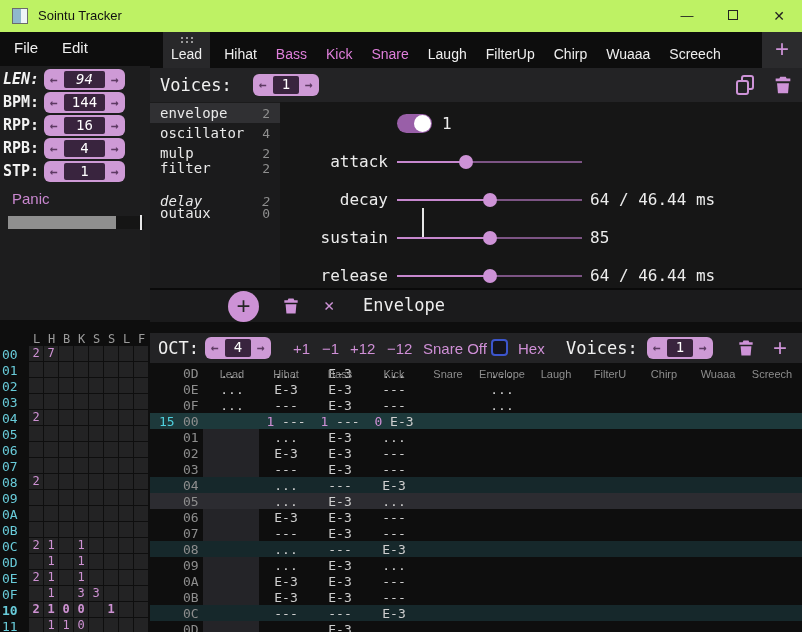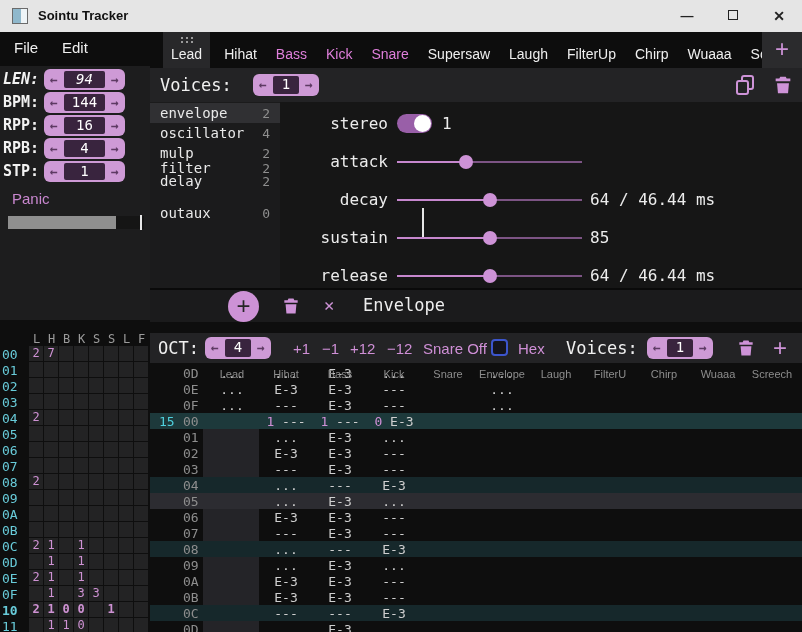--- a/index.html
+++ b/index.html
@@ -1,20 +1,20 @@
 <!DOCTYPE html>
 <html><head>
 <meta charset="utf-8">
 <style>
   html,body{margin:0;padding:0;background:#0e0e0e;width:802px;height:632px;overflow:hidden;}
   *{box-sizing:border-box;}
   #frame{position:relative;width:802px;height:632px;background:#0e0e0e;outline:1px solid #3a3a3a;font-family:"DejaVu Sans Mono",monospace;}
 
   
-  #titlebar{position:absolute;left:0;top:0;width:802px;height:32px;background:#e5e5e5;font-weight:bold;}
+  #titlebar{position:absolute;left:0;top:0;width:802px;height:32px;background:#bef264;}
   #app-icon{position:absolute;left:12px;top:8px;width:16px;height:16px;border:1px solid #6b6b6b;background:linear-gradient(90deg,#8fb8cc 55%,#eef4f7 55%);}
   #title{position:absolute;left:38px;top:8px;font-family:"Liberation Sans",sans-serif;font-size:13px;color:#111;}
   .wbtn{position:absolute;top:0;width:46px;height:32px;text-align:center;line-height:32px;color:#222;font-family:"Liberation Sans",sans-serif;font-size:13px;}
   #btn-min{right:92px;}
   #btn-max{right:46px;}
   #btn-close{right:0;font-size:14px;}
   #btn-max span{display:inline-block;width:10px;height:10px;border:1px solid #222;vertical-align:middle;margin-top:-3px;}
 
   
   #menubar{position:absolute;left:0;top:32px;width:802px;height:34px;background:#0d0d0d;}
@@ -126,21 +126,20 @@
       <span class="menu-item" style="left: 62px;">Edit</span>
     </div>
 
   <div id="tabbar">
     <div id="tabs">
         <div class="tab active"><span class="drag-dots"></span><span>Lead</span></div>
         <div class="tab"><span>Hihat</span></div>
         <div class="tab hl"><span>Bass</span></div>
         <div class="tab hl"><span>Kick</span></div>
         <div class="tab hl"><span>Snare</span></div>
-        <div class="tab"><span>Supersaw</span></div>
         <div class="tab"><span>Laugh</span></div>
         <div class="tab"><span>FilterUp</span></div>
         <div class="tab"><span>Chirp</span></div>
         <div class="tab"><span>Wuaaa</span></div>
         <div class="tab"><span>Screech</span></div>
       </div>
     <div id="tab-add">+</div>
   </div>
 
   <div id="left-panel">
@@ -223,33 +222,32 @@
         <span class="u-count">4</span>
       </div>
       <div class="u-item" style="top: 41px;">
         <span class="u-name">mulp</span>
         <span class="u-count">2</span>
       </div>
       <div class="u-item" style="top: 56px;">
         <span class="u-name">filter</span>
         <span class="u-count">2</span>
       </div>
-      <div class="u-item" style="top: 69px;">
+      <div class="u-item" style="top: 89px; font-style: italic;">
         <span class="u-name">delay</span>
         <span class="u-count">2</span>
       </div>
       <div class="u-item" style="top: 101px;">
         <span class="u-name">outaux</span>
         <span class="u-count">0</span>
       </div>
     </div>
 
   <div id="unit-params">
     <div class="u-row" style="top:10px">
-      <span class="u-label">stereo</span>
       <span id="toggle">
           <span id="toggle-knob"></span>
         </span>
       <span id="stereo-val">1</span>
     </div>
     <div id="slider-rows">
         <div class="u-row" style="top: 48px;">
           <span class="u-label">attack</span>
           <div class="sl-track">
             <div class="sl-fill" style="width: 37.5%;"></div>

